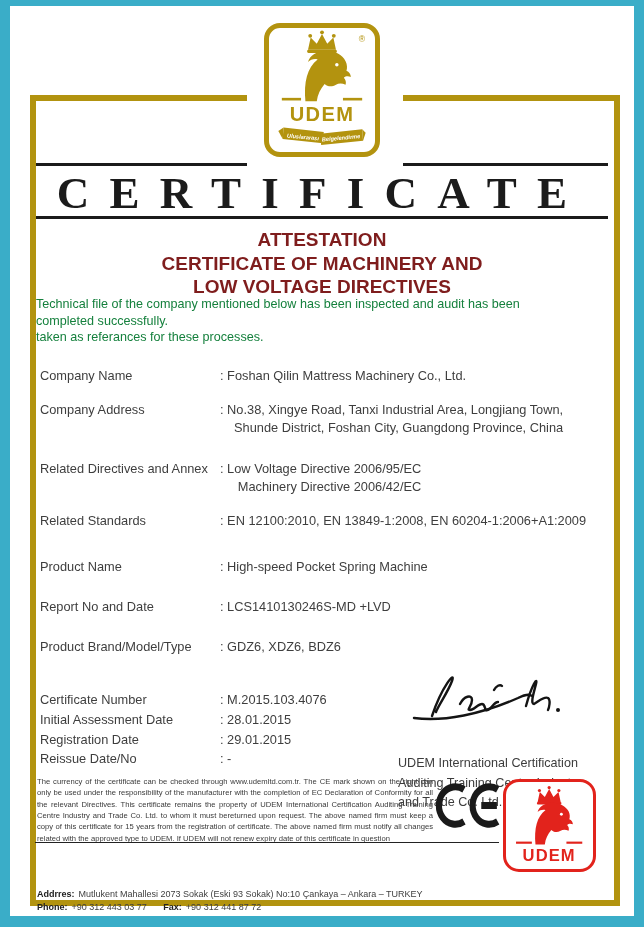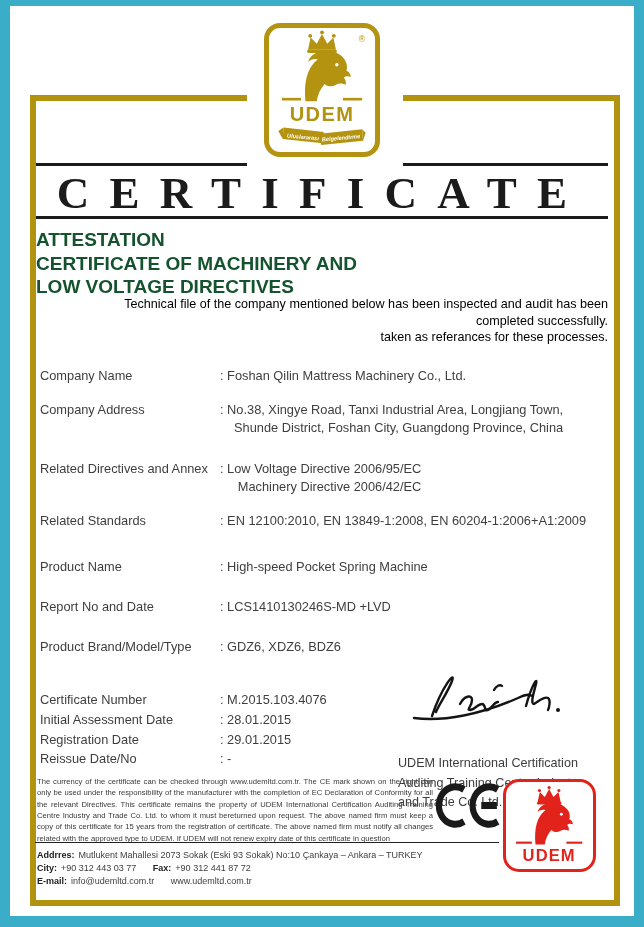--- a/index.html
+++ b/index.html
@@ -15,44 +15,44 @@
   .logo-box{position:absolute;left:264px;top:23px;width:106px;height:124px;
     border:5px solid #b3930f;border-radius:16px;background:#fff;z-index:2;
     color:#b3930f;display:flex;align-items:center;justify-content:center;}
   .logo-box svg{width:100%;height:100%;}
 
   .title-rule{position:absolute;left:36px;width:572px;height:2.5px;background:#1b1b1b;}
   .cert-title{position:absolute;left:36px;top:167px;width:572px;text-align:center;
     font-family:"Liberation Serif",serif;font-weight:bold;font-size:45px;
     letter-spacing:0.45em;color:#1b1b1b;white-space:nowrap;}
 
-  .heading{position:absolute;left:36px;top:228px;width:572px;
-    font-weight:bold;font-size:19px;line-height:23.5px;color:#14532d;}
-  .intro{position:absolute;left:36px;width:572px;text-align:right;
-    font-size:12.6px;line-height:16.5px;color:#000000;}
+  .heading{position:absolute;left:36px;top:228px;width:572px;text-align:center;
+    font-weight:bold;font-size:19px;line-height:23.5px;color:#7f1d1d;}
+  .intro{position:absolute;left:36px;width:572px;text-align:left;
+    font-size:12.6px;line-height:16.5px;color:#15803d;}
 
   .row{position:absolute;left:40px;width:570px;font-size:12.8px;line-height:17.5px;color:#3e3e3e;}
   .row .lbl{position:absolute;left:0;top:0;}
   .row .val{position:absolute;left:180px;top:0;text-align:right;}
   .row .val .cont{padding-left:7px;}
 
   .sig-org{position:absolute;left:398px;top:754px;font-size:12.6px;line-height:19.5px;color:#3c3c3c;}
   .sig-svg{position:absolute;left:398px;top:652px;width:170px;height:72px;}
 
   .fine-print{position:absolute;left:37px;top:776px;width:396px;
     font-size:7.65px;line-height:11.35px;text-align:justify;color:#3a3a3a;}
 
   .ce-mark{position:absolute;left:427px;top:782px;width:74px;height:47px;color:#1a1a1a;}
   .red-logo{position:absolute;left:503px;top:779px;width:87px;height:87px;
     border:3.5px solid #e2231c;border-radius:16px;background:#fff;color:#e2231c;
     display:flex;align-items:center;justify-content:center;z-index:3;}
   .red-logo svg{width:90%;height:96%;}
 
   .footer-rule{position:absolute;left:35px;top:842px;width:464px;height:1px;background:#222;}
-  .footer-line{position:absolute;left:37px;width:470px;font-size:9px;color:#3e3e3e;white-space:nowrap;}
+  .footer-line{position:absolute;left:37px;width:470px;font-size:9px;color:#3e3e3e;white-space:nowrap;margin-top:39px;}
   .footer-line b{color:#222;margin-right:4px;}
   .footer-line .gap{margin-left:14px;}
 
   .defs{position:absolute;width:0;height:0;overflow:hidden;}
 </style>
 </head>
 <body>
 
 <svg class="defs" aria-hidden="true">
   <symbol id="lion-emblem" viewBox="0 0 100 116">
@@ -202,21 +202,21 @@
     <svg viewBox="0 0 100 116">
       <use href="#lion-emblem" xlink:href="#lion-emblem"></use>
     </svg>
   </div>
 
   <div class="footer-rule"></div>
   <div class="footer-line" style="top:850px">
     <b>Addrres:</b><span>Mutlukent Mahallesi 2073 Sokak (Eski 93 Sokak) No:10 Çankaya – Ankara – TURKEY</span>
   </div>
   <div class="footer-line" style="top:863px">
-    <b>City:</b><span>+90 312 443 03 77</span>
+    <b>Phone:</b><span>+90 312 443 03 77</span>
     <b class="gap">Fax:</b><span>+90 312 441 87 72</span>
   </div>
   <div class="footer-line" style="top:876px">
     <b>E-mail:</b><span>info@udemltd.com.tr</span>
     <span class="gap">www.udemltd.com.tr</span>
   </div>
 
 </div>
 
 </body></html>

